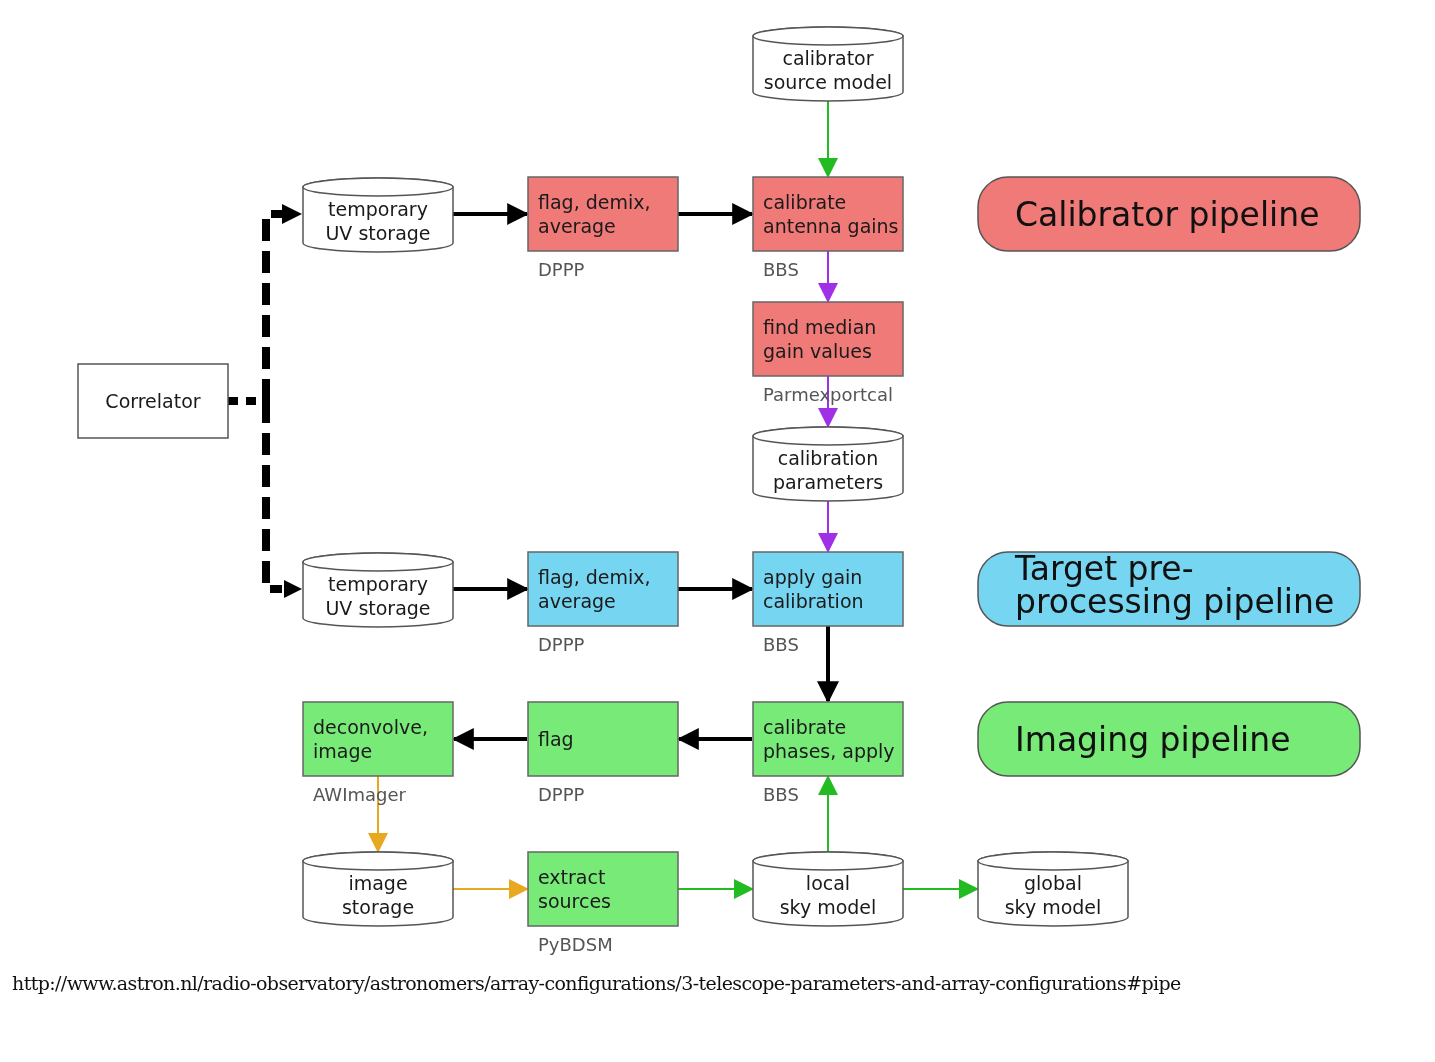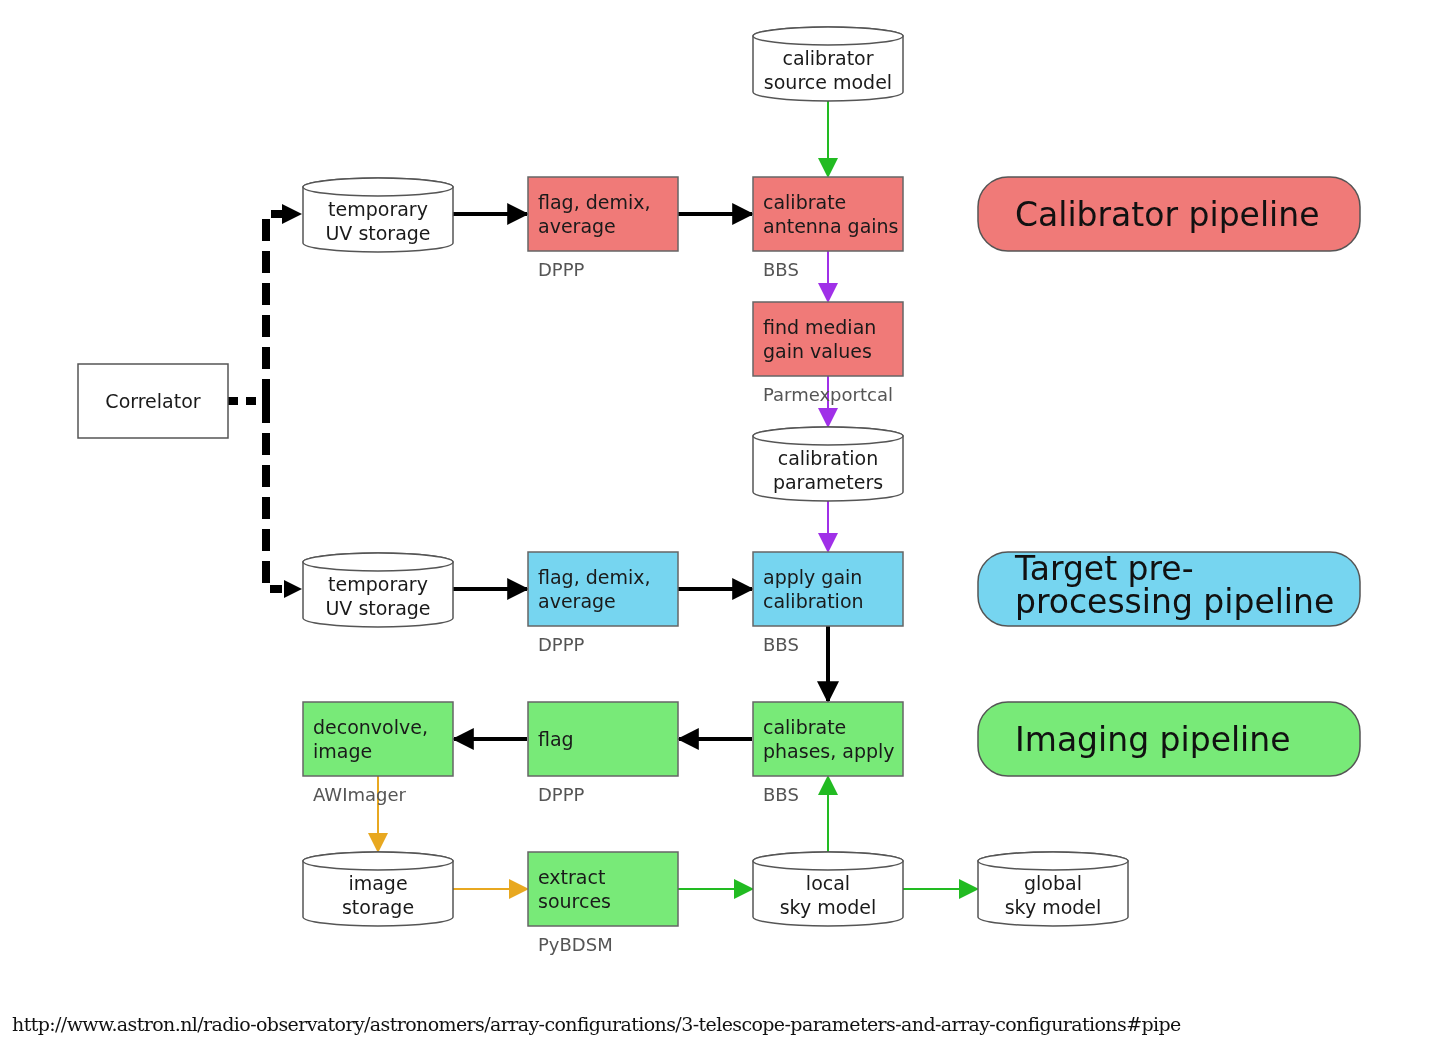--- a/index.html
+++ b/index.html
@@ -2,21 +2,21 @@
 <html><head>
 <meta charset="utf-8">
 <style>
   html, body { margin: 0; padding: 0; background: #ffffff; }
   body { width: 1435px; height: 1062px; position: relative; overflow: hidden; }
   #diagram { position: absolute; left: 0; top: 0; }
   .box-text { font-family: "DejaVu Sans", sans-serif; font-size: 19px; fill: #1a1a1a; }
   .tool-text { font-family: "DejaVu Sans", sans-serif; font-size: 18px; fill: #555555; }
   .legend-text { font-family: "DejaVu Sans", sans-serif; font-size: 33px; fill: #111111; }
   .url-text {
-    position: absolute; left: 12px; top: 1013px; width: 1420px;
+    position: absolute; left: 12px; top: 972px; width: 1420px;
     font-family: "DejaVu Serif", serif; font-size: 19px; color: #111;
     white-space: nowrap; letter-spacing: -0.6px;
   }
 </style>
 </head>
 <body>
 
 <svg id="diagram" width="1435" height="1000" viewBox="0 0 1435 1000" xmlns="http://www.w3.org/2000/svg">
   <defs>
     <marker id="ah-black" markerWidth="10" markerHeight="10" refX="9" refY="5" orient="auto" markerUnits="userSpaceOnUse" viewBox="0 0 10 10">

